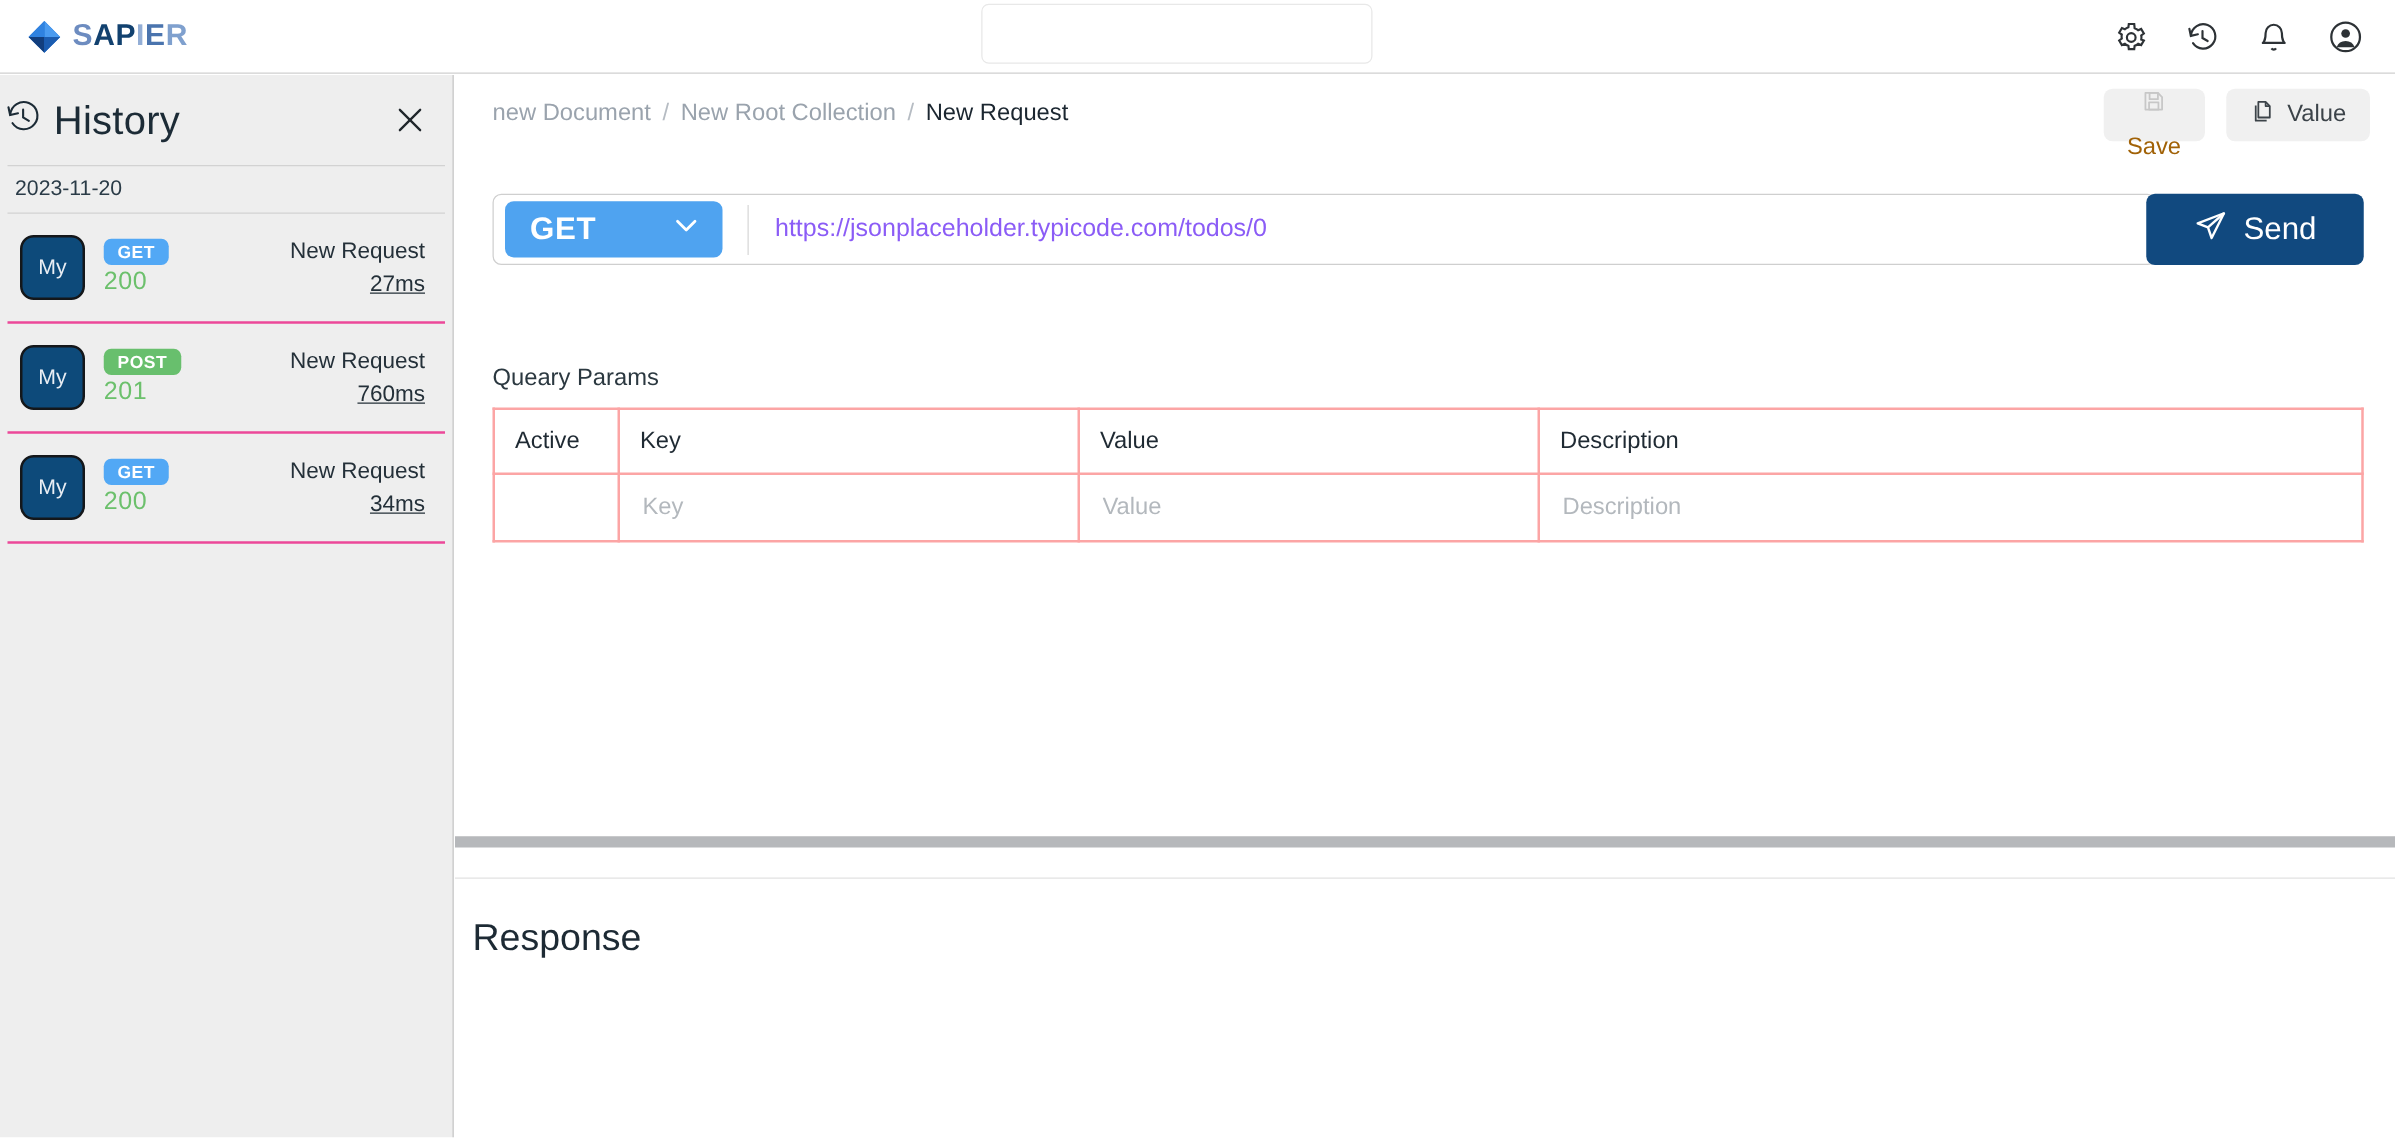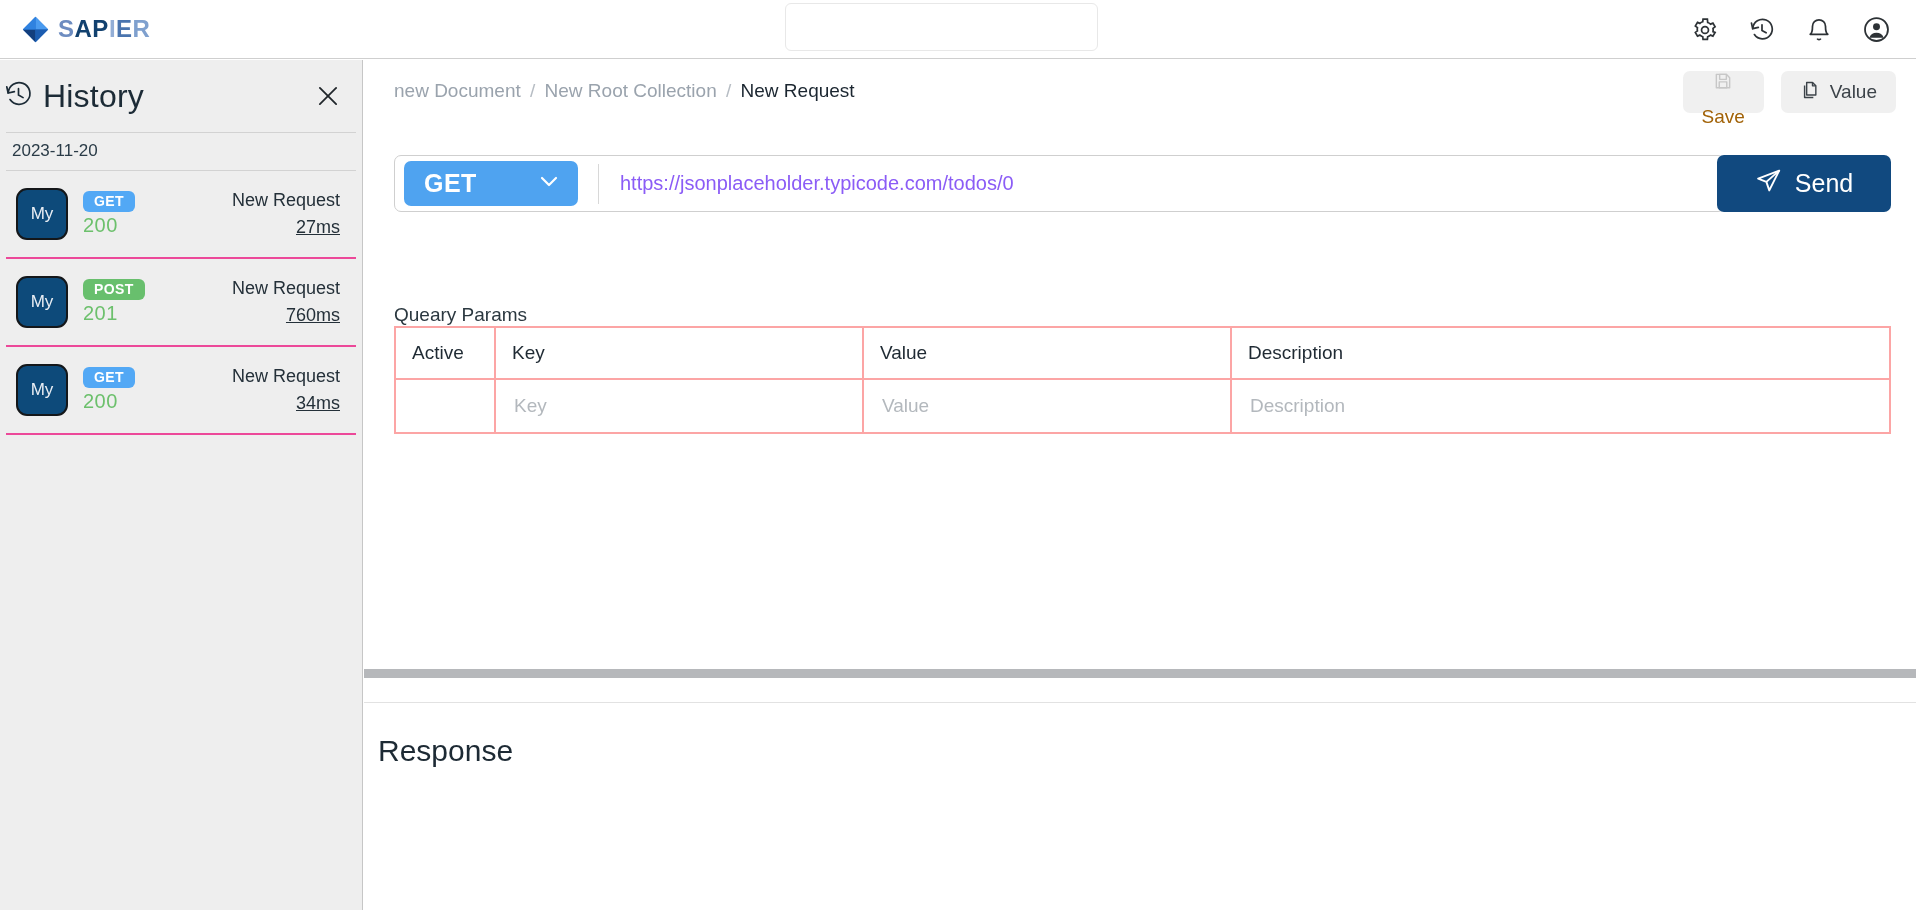--- a/index.html
+++ b/index.html
@@ -138,21 +138,21 @@
   }
 
   .tabs { position: absolute; left: 30px; top: 173px; display: flex; gap: 28px; }
   .tab {
     font-size: 20px; color: #8b949d; padding: 0 2px 7px 2px; cursor: pointer;
     border-bottom: 3px solid transparent; background: none; border-top: none; border-left: none; border-right: none;
     font-family: "Liberation Sans", sans-serif;
   }
   .tab.active { color: #22303b; border-bottom-color: #11497f; }
 
-  .section-label { position: absolute; left: 30px; top: 244px; font-size: 19px; color: #2b3840; }
+  .section-label { position: absolute; left: 30px; top: 232px; font-size: 19px; color: #2b3840; }
 
   .ptable {
     position: absolute; left: 30px; top: 266px; width: 1497px;
     border-collapse: collapse; table-layout: fixed;
   }
   .ptable th, .ptable td { border: 2px solid #fca5a5; text-align: left; }
   .ptable th { height: 52px; padding: 0 16px; font-size: 19px; color: #1f2a33; font-weight: normal; }
   .ptable td { height: 54px; padding: 0 16px; }
   .cell-input {
     width: 100%; border: none; outline: none; background: transparent;

